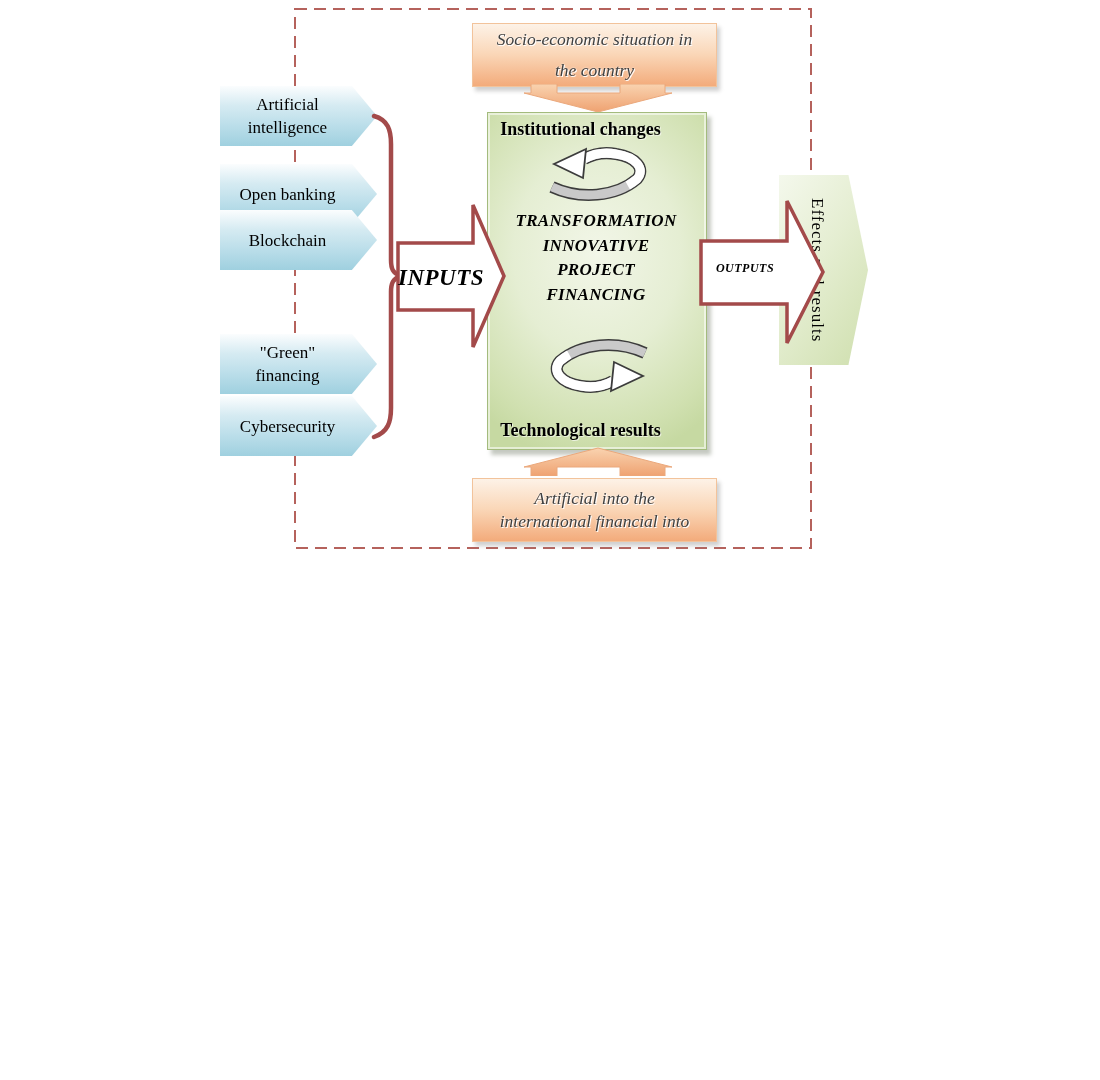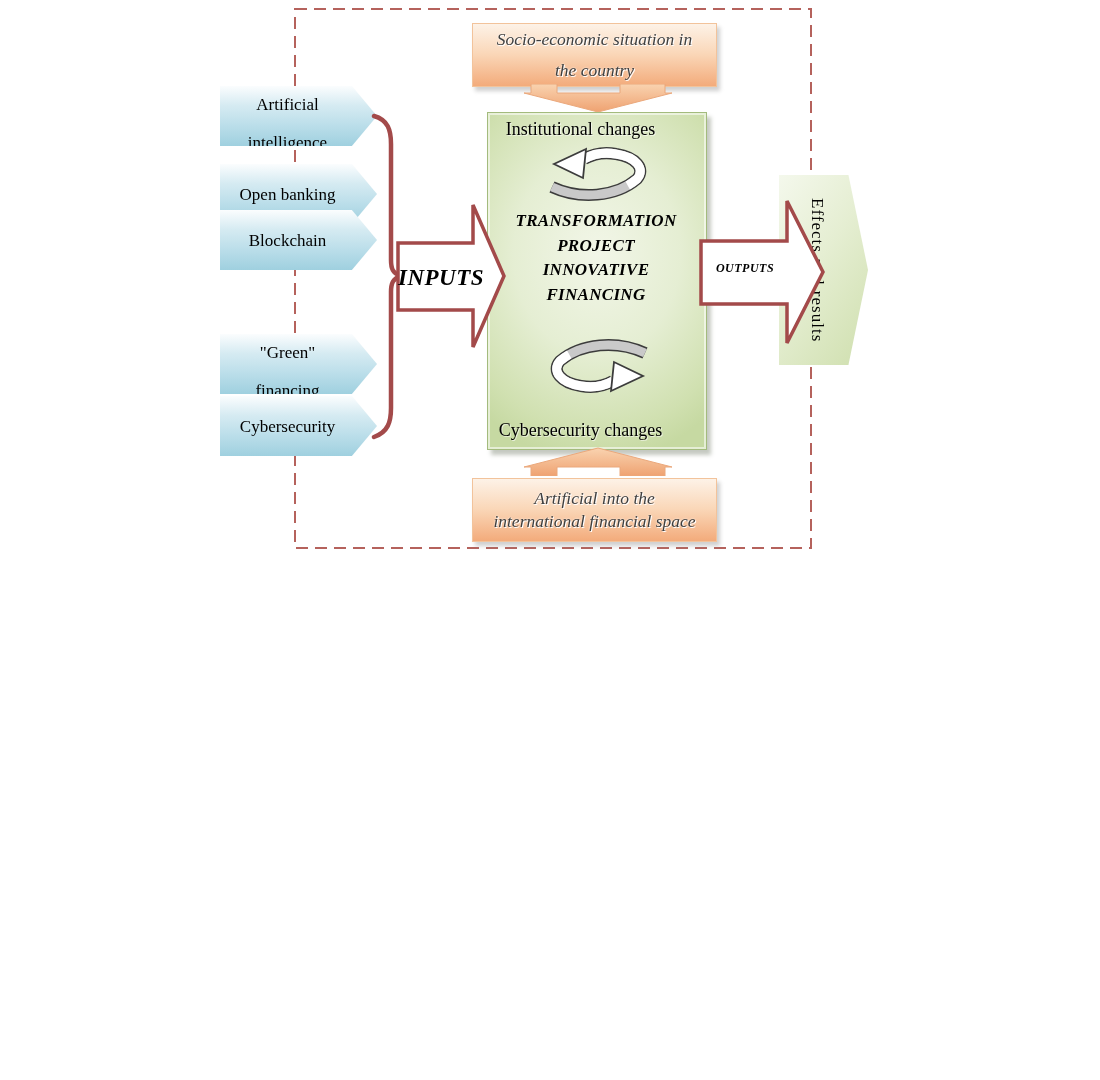--- a/index.html
+++ b/index.html
@@ -16,31 +16,31 @@
     border:1px solid #f2c39b;box-shadow:3px 4px 4px rgba(150,150,150,.45);
     display:flex;flex-direction:column;align-items:center;justify-content:center;}
   .banner .bline{display:block;font-style:italic;font-size:17.5px;line-height:23px;
     color:#3f3f3f;text-align:center;text-shadow:0 0 2px #fff,1px 1px 0 #fff;}
 
   
   .green-box{left:487px;top:112px;width:218px;height:336px;z-index:2;
     background:radial-gradient(ellipse 80% 62% at 50% 42%,#f2f6e8 0%,#e5eed3 48%,#d0e0b0 86%,#c6d9a2 100%);
     border:1px solid #a3bb7d;box-shadow:4px 5px 4px rgba(110,120,100,.40),inset 0 0 0 2px rgba(255,255,255,.55);}
   .gb-label{left:487px;width:187px;z-index:3;text-align:center;font-size:18px;line-height:20px;
-    text-shadow:1px 1px 0 rgba(255,255,255,.6);}
+    text-shadow:1px 1px 0 rgba(255,255,255,.6);font-weight:bold;}
   .gb-title{left:487px;top:209px;width:218px;z-index:3;text-align:center;}
   .gb-title span{display:block;font-weight:700;font-style:italic;font-size:17px;line-height:24.5px;letter-spacing:.3px;}
 
   
   .blue-item{left:220px;width:157px;height:60px;z-index:2;
     background:linear-gradient(180deg,#fbfdfe 0%,#d6ebf2 32%,#b9dde9 68%,#9fd0df 100%);
     clip-path:polygon(0 0,84% 0,100% 50%,84% 100%,0 100%);
     filter:drop-shadow(2px 3px 2px rgba(110,150,170,.45));
     display:flex;flex-direction:column;align-items:center;justify-content:center;padding-right:22px;box-sizing:border-box;}
-  .blue-item span{display:block;font-size:17px;line-height:23px;text-align:center;margin-top:15px;}
+  .blue-item span{display:block;font-size:17px;line-height:23px;text-align:center;}
 
   
   .flow-label{z-index:4;text-align:center;font-weight:700;font-style:italic;font-size:23px;letter-spacing:.5px;}
 
   
   .pentagon{left:779px;top:175px;width:89px;height:190px;z-index:3;
     background:linear-gradient(125deg,#f4f8ec 0%,#e5eed2 45%,#cfdfae 100%);
     clip-path:polygon(0 0,78% 0,100% 50%,78% 100%,0 100%);
     filter:drop-shadow(3px 3px 3px rgba(110,120,100,.5));
     display:flex;align-items:center;justify-content:center;}
@@ -76,33 +76,33 @@
 
   <svg class="abs" style="left:546px;top:146px;z-index:3;" width="104" height="58" viewBox="0 0 104 58">
     <path d="M6,41 C34,54 70,51 91,33 C100,23 90,11 70,8 C59,6 47,8 38,13" pathLength="100" fill="none" stroke="#3c3c3c" stroke-width="12"></path>
     <path d="M6,41 C34,54 70,51 91,33 C100,23 90,11 70,8 C59,6 47,8 38,13" pathLength="100" fill="none" stroke="#c9c9c9" stroke-width="9"></path>
     <path d="M6,41 C34,54 70,51 91,33 C100,23 90,11 70,8 C59,6 47,8 38,13" pathLength="100" fill="none" stroke="#ffffff" stroke-width="9" stroke-dasharray="52 100" stroke-dashoffset="-48"></path>
     <polygon points="40,3 8,18 37,32" fill="#ffffff" stroke="#3c3c3c" stroke-width="1.8"></polygon>
   </svg>
 
   <div class="abs gb-title">
     <span>TRANSFORMATION</span>
+    <span>INNOVATIVE</span>
     <span>PROJECT</span>
-    <span>INNOVATIVE</span>
     <span>FINANCING</span>
   </div>
 
   <svg class="abs" style="left:547px;top:336px;z-index:3;transform:rotate(180deg);" width="104" height="58" viewBox="0 0 104 58">
     <path d="M6,41 C34,54 70,51 91,33 C100,23 90,11 70,8 C59,6 47,8 38,13" pathLength="100" fill="none" stroke="#3c3c3c" stroke-width="12"></path>
     <path d="M6,41 C34,54 70,51 91,33 C100,23 90,11 70,8 C59,6 47,8 38,13" pathLength="100" fill="none" stroke="#c9c9c9" stroke-width="9"></path>
     <path d="M6,41 C34,54 70,51 91,33 C100,23 90,11 70,8 C59,6 47,8 38,13" pathLength="100" fill="none" stroke="#ffffff" stroke-width="9" stroke-dasharray="52 100" stroke-dashoffset="-48"></path>
     <polygon points="40,3 8,18 37,32" fill="#ffffff" stroke="#3c3c3c" stroke-width="1.8"></polygon>
   </svg>
 
-  <div class="abs gb-label" style="top:420px;">Cybersecurity changes</div>
+  <div class="abs gb-label" style="top:420px;">Technological results</div>
 
   <div class="abs blue-item" style="top:86px;">
     <span>Artificial</span>
     <span>intelligence</span>
   </div>
   <div class="abs blue-item" style="top:164px;">
     <span>Open banking</span>
     <span></span>
   </div>
   <div class="abs blue-item" style="top:210px;">
@@ -141,16 +141,16 @@
         <linearGradient id="og2" x1="0" y1="0" x2="0" y2="1">
       <stop offset="0" stop-color="#f9d3b0"></stop>
           <stop offset="1" stop-color="#efa271"></stop>
         </linearGradient>
       </defs>
     <path d="M7,29 L7,20 L0,20 L74,1 L148,20 L141,20 L141,29 L96,29 L96,20 L33,20 L33,29 Z" fill="url(#og2)" stroke="#eaa87c" stroke-width="1"></path>
   </svg>
 
   <div class="abs banner" style="left:472px;top:478px;">
     <span class="bline">Artificial into the</span>
-    <span class="bline">international financial space</span>
+    <span class="bline">international financial into</span>
   </div>
 
 </div>
 
 </body></html>

